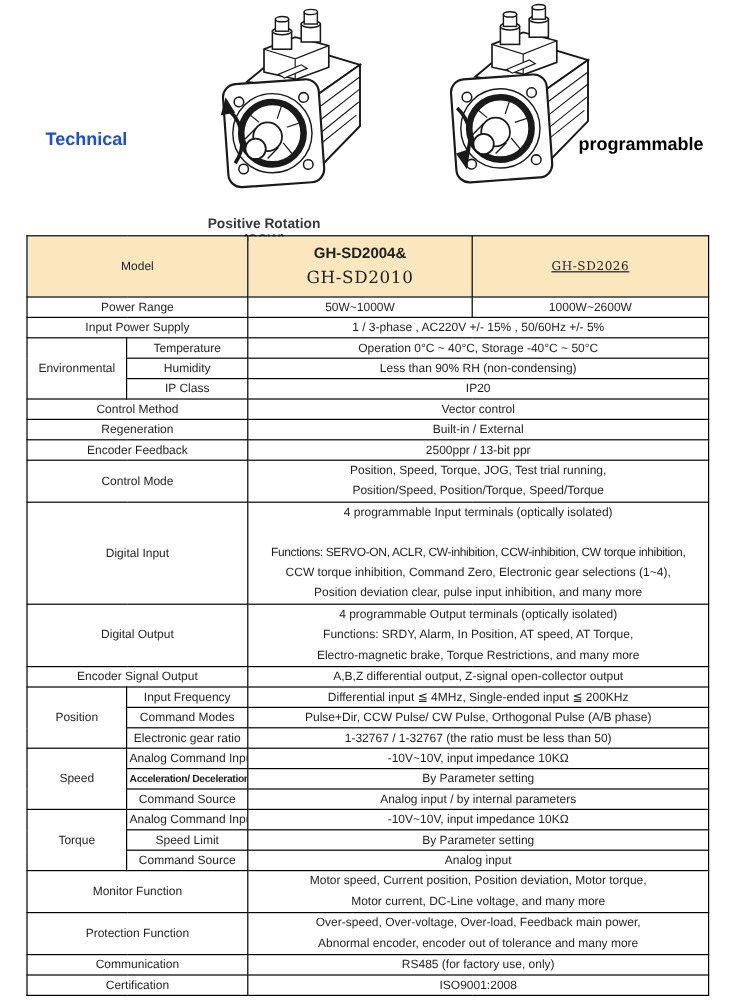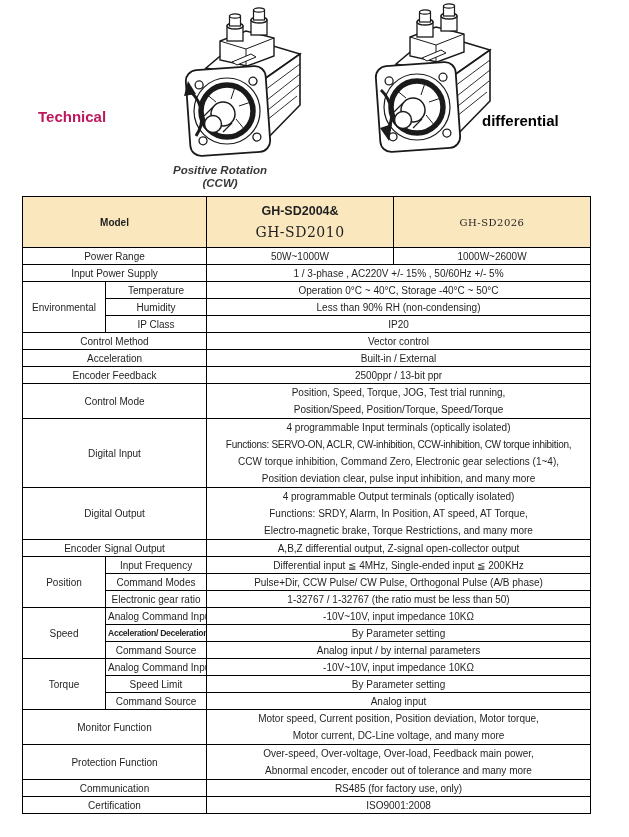--- a/index.html
+++ b/index.html
@@ -1,49 +1,49 @@
 <!DOCTYPE html>
 <html><head>
 <meta charset="utf-8">
 <style>
   html,body { margin:0; padding:0; }
   body {
     width:629px; height:837px; position:relative; background:#ffffff;
     font-family:"Liberation Sans", sans-serif; color:#1f1f1f;
   }
   .hero { position:absolute; left:0; top:0; width:629px; height:196px; }
-  .title-left  { position:absolute; left:38px;  top:108px; font-size:15px; font-weight:bold; color:#be185d; }
+  .title-left  { position:absolute; left:38px;  top:108px; font-size:15px; font-weight:bold; color:#1d4ed8; }
   .title-right { position:absolute; left:482px; top:112px; font-size:15px; font-weight:bold; color:#000; }
   .motor { position:absolute; }
   .motor-left  { left:150px; top:6px; }
   .motor-right { left:340px; top:2px; }
   .caption { position:absolute; width:140px; text-align:center; font-weight:bold;
              font-size:11.5px; line-height:13px; color:#383838; }
-  .caption-left  { left:150px; top:164px;font-style:italic; }
+  .caption-left  { left:150px; top:181px; }
   .caption-right { left:356px; top:162px; }
 
   table.spec {
     position:absolute; left:22px; top:196px; width:568px;
     border-collapse:collapse; table-layout:fixed;
   }
   table.spec td {
     border:1px solid #000; text-align:center; vertical-align:middle;
     font-size:10px; padding:0 2px; white-space:nowrap; overflow:hidden;
   }
   tr.r { height:17px; }
   tr.hd { height:51px; }
   tr.hd td { background:#fae7be; }
-  td.model-label { font-size:13px; font-weight:bold; }
+  td.model-label { font-size:13px; font-weight:normal; }
   .m1 { font-size:12.5px; font-weight:bold; line-height:20px; }
   .m2 { font-family:"DejaVu Serif", serif; font-size:14px; line-height:22px; letter-spacing:0.5px; }
-  td.model2 { font-family:"DejaVu Serif", serif; font-size:15px; letter-spacing:0.5px; }
+  td.model2 { font-family:"DejaVu Serif", serif; font-size:15px; letter-spacing:0.5px;text-decoration:underline; }
   td.sub { font-size:9.5px; }
   td.sub.fit { font-size:8.6px; letter-spacing:-0.3px;font-weight:bold; }
   .line { line-height:17px; }
-  .tight { letter-spacing:-0.3px; }
+  .tight { letter-spacing:-0.3px;margin-top:16px; }
 </style>
 </head>
 <body>
 
 <svg width="0" height="0" style="position:absolute">
   <defs>
     <g id="motor-shape" fill="#ffffff" stroke="#1a1a1a">
       <path d="M56,62 L93,31 L150,48 L113,74 Z" stroke-width="1.6"></path>
       <path d="M150,48 L150,99 L111,139 L113,74 Z" stroke-width="1.6"></path>
       <path d="M115,84 L150,58 M117,94 L150,68 M118,104 L149,79 M117,114 L147,90" stroke-width="0.9" fill="none"></path>
@@ -70,21 +70,21 @@
       <path d="M89,100 L101,96 M81,93 L85,81 M66,96 L55,87 M67,114 L57,124 M86,113 L95,124" stroke-width="1" fill="none"></path>
       <circle cx="73" cy="108" r="12" stroke-width="1.5"></circle>
       <path d="M63,101 L54,110 M82,117 L73,126" stroke-width="1.2" fill="none"></path>
       <circle cx="63" cy="118" r="8.5" stroke-width="1.5"></circle>
     </g>
   </defs>
 </svg>
 
 <div class="hero">
   <div class="title-left">Technical</div>
-  <div class="title-right">differential</div>
+  <div class="title-right">programmable</div>
 
   <svg class="motor motor-left" width="160" height="152" viewBox="0 0 160 152">
     <use href="#motor-shape"></use>
     <path d="M46,130 A34,34 0 0 0 41,86" fill="none" stroke="#1a1a1a" stroke-width="3"></path>
     <polygon points="34,90 46,88 38,75" fill="#1a1a1a" stroke="none"></polygon>
   </svg>
 
   <svg class="motor motor-right" width="160" height="152" viewBox="0 0 160 152">
     <use href="#motor-shape"></use>
     <path d="M41,88 A34,34 0 0 1 48,128" fill="none" stroke="#1a1a1a" stroke-width="3"></path>
@@ -138,21 +138,21 @@
   <tr class="r">
     <td class="sub">IP Class</td>
     <td colspan="2">IP20</td>
   </tr>
 
   <tr class="r">
     <td colspan="2">Control Method</td>
     <td colspan="2">Vector control</td>
   </tr>
   <tr class="r">
-    <td colspan="2">Acceleration</td>
+    <td colspan="2">Regeneration</td>
     <td colspan="2">Built-in / External</td>
   </tr>
   <tr class="r">
     <td colspan="2">Encoder Feedback</td>
     <td colspan="2">2500ppr / 13-bit ppr</td>
   </tr>
 
   <tr>
     <td colspan="2">Control Mode</td>
     <td colspan="2">

